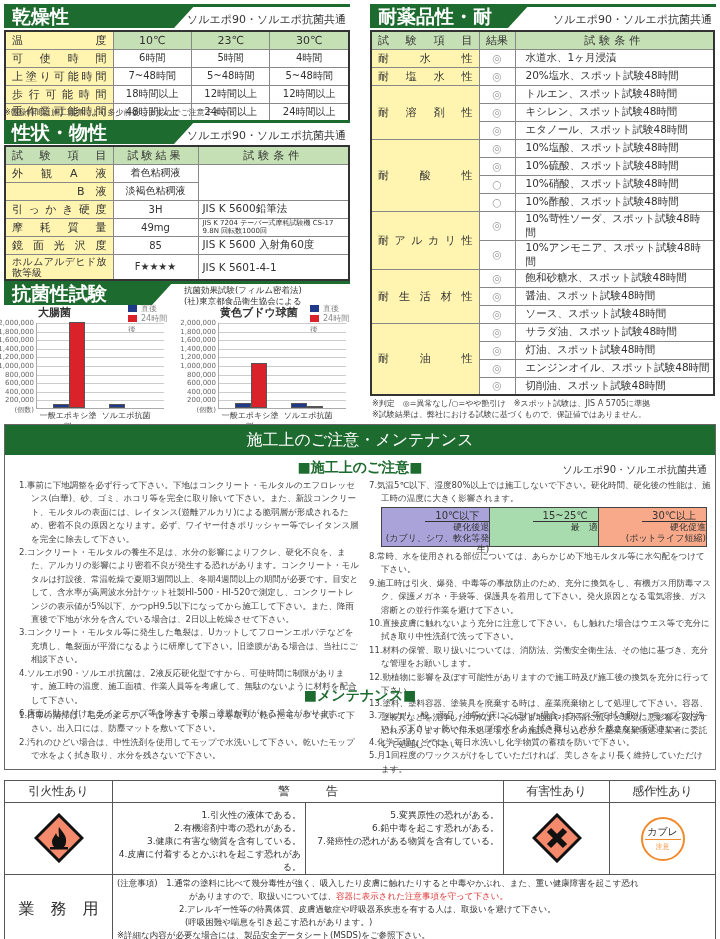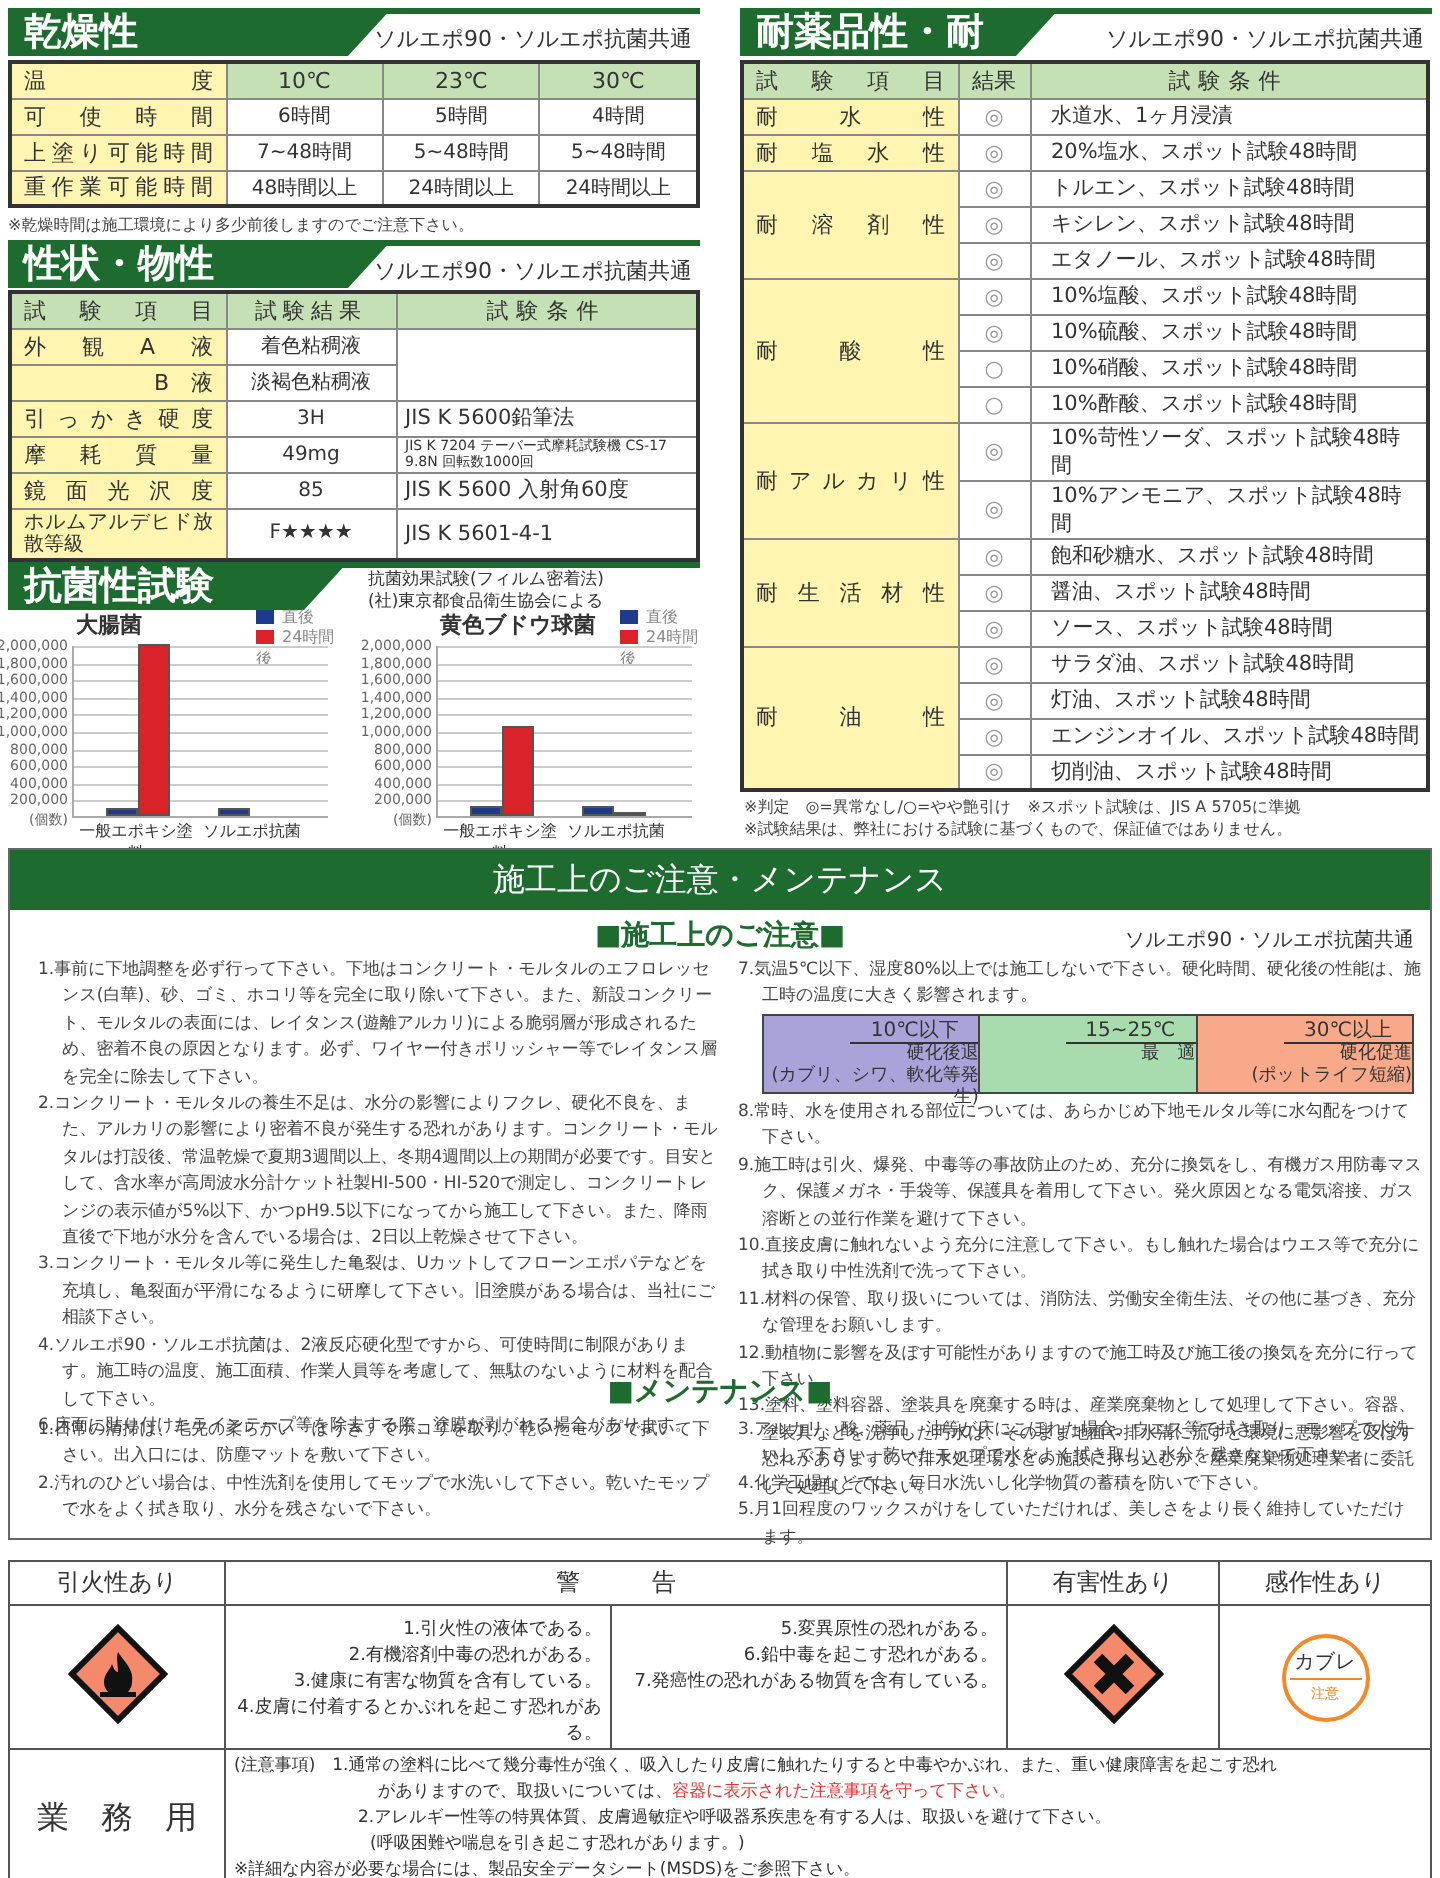--- a/index.html
+++ b/index.html
@@ -62,20 +62,26 @@
     <td>5時間</td>
     <td>4時間</td>
   </tr>
   <tr>
     <td class="lbl">上塗り可能時間</td>
     <td>7~48時間</td>
     <td>5~48時間</td>
     <td>5~48時間</td>
   </tr>
   <tr>
+    <td class="lbl">歩行可能時間</td>
+    <td>18時間以上</td>
+    <td>12時間以上</td>
+    <td>12時間以上</td>
+  </tr>
+  <tr>
     <td class="lbl">重作業可能時間</td>
     <td>48時間以上</td>
     <td>24時間以上</td>
     <td>24時間以上</td>
   </tr>
 </tbody>
   </table>
 <div class="note" style="left:4px;top:107px">※乾燥時間は施工環境により多少前後しますのでご注意下さい。</div>
 
 <div class="sec-head" style="left:4px;top:120px;width:346px">

